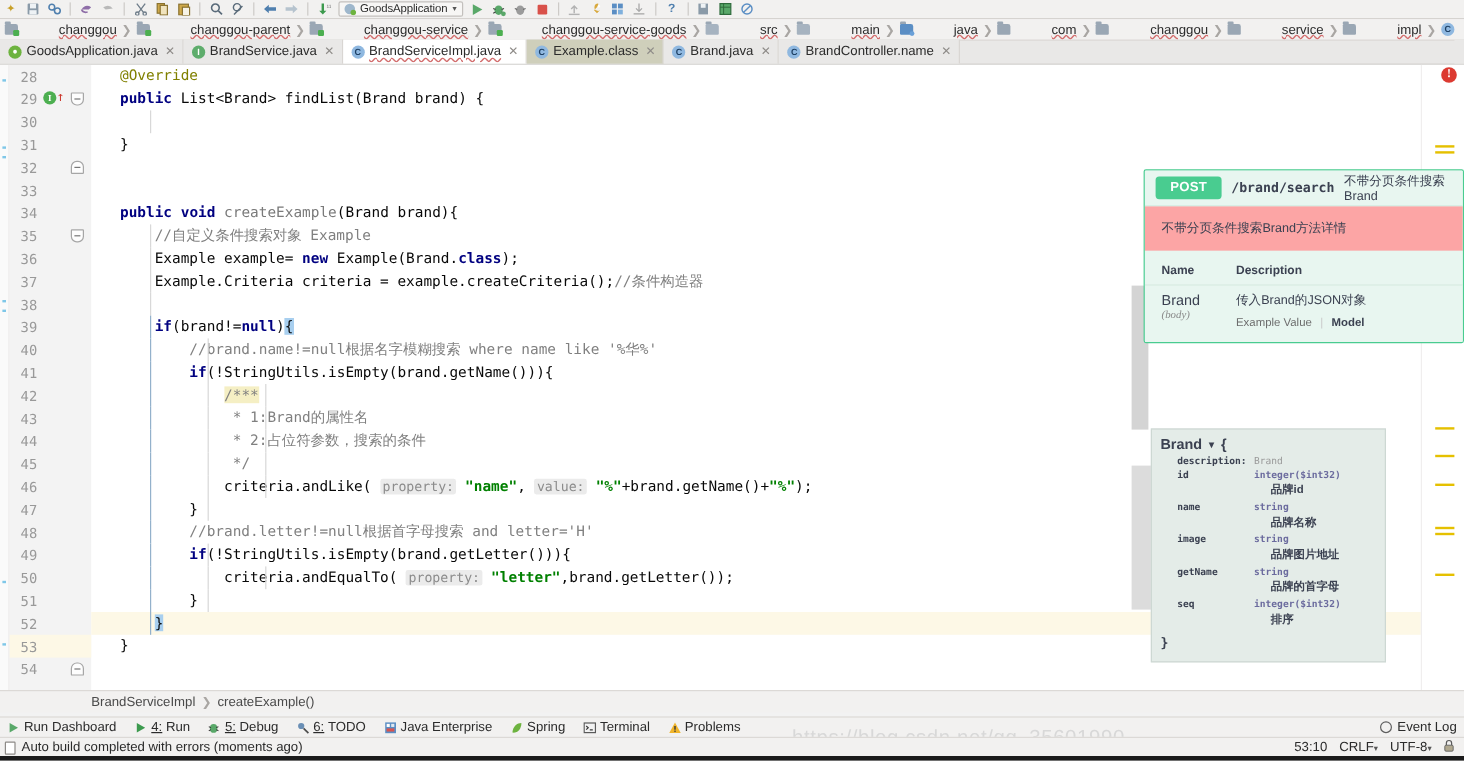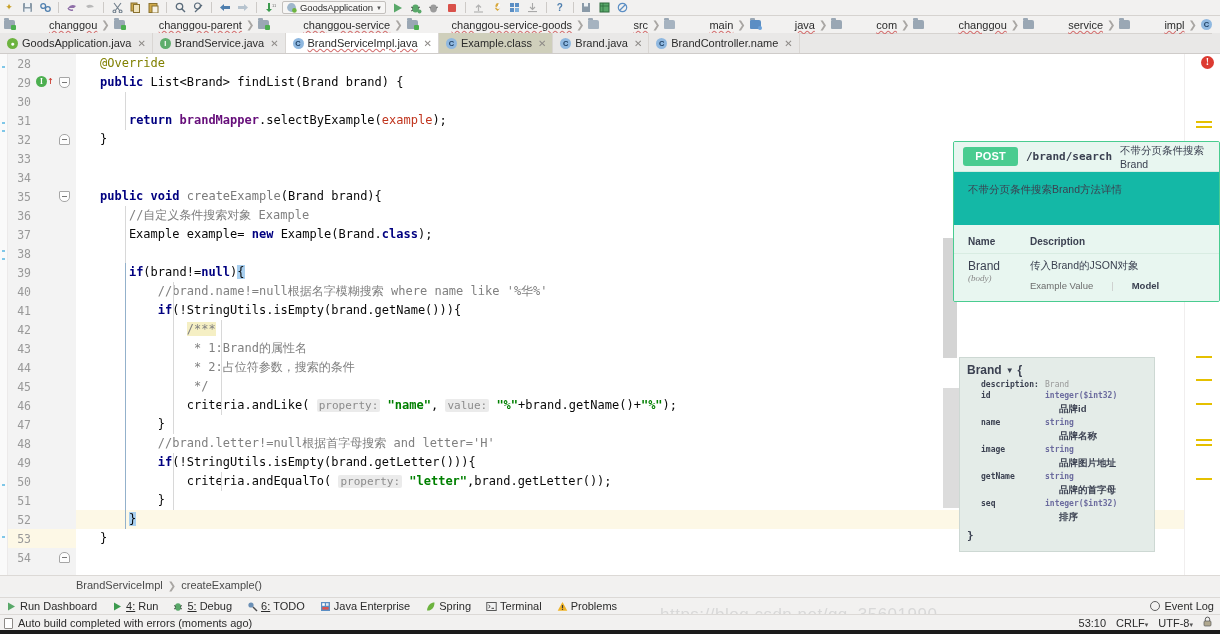--- a/index.html
+++ b/index.html
@@ -240,38 +240,38 @@
   .sw-verb {
     background: #49cc90; color: #fff; font-size: 11px; font-weight: bold;
     width: 55px; height: 19px; border-radius: 3px; text-align: center; line-height: 19px;
     letter-spacing: .2px; flex: 0 0 auto;
   }
   .sw-path {
     font-family: "DejaVu Sans Mono", monospace; font-size: 11px; color: #3b4151; font-weight: bold;
   }
   .sw-summary { font-size: 10.5px; color: #3b4151; }
   .sw-desc {
-    padding: 11px 14px 28px 14px; font-size: 10.5px; color: #3b4151;
-    background: #14b8a6;
+    padding: 11px 14px 12px 14px; font-size: 10.5px; color: #3b4151;
+    background: #fca5a5;
   }
   .sw-params-title {
     background: #fff; padding: 8px 14px; font-size: 11.5px; font-weight: bold; color: #3b4151;
     border-top: 1px solid #e4f2ea;
   }
   .sw-thead {
     background: #e8f6f0; display: flex; padding: 11px 14px 6px 14px;
     font-size: 10px; font-weight: bold; color: #3b4151;
   }
   .sw-th-name { width: 62px; }
   .sw-tbody { background: #e8f6f0; display: flex; padding: 5px 14px 10px 14px; border-top: 1px solid #d8ece2;}
   .sw-td-name { width: 62px; }
   .sw-pname { font-size: 12px; color: #3b4151; }
   .sw-pin { font-size: 9px; color: #888; font-style: italic; font-family: "Liberation Serif", serif; }
   .sw-pdesc { font-size: 10.5px; color: #3b4151; margin-bottom: 7px; }
-  .sw-tabs { font-size: 9.5px; color: #6d6d6d; display: flex; gap: 18px; align-items: flex-start; }
+  .sw-tabs { font-size: 9.5px; color: #6d6d6d; display: flex; gap: 7px; align-items: flex-start; }
   .sw-tab-active { color: #3b4151; font-weight: bold; }
   .sw-tab-div { color: #c9c9c9; }
 
   .sw-model {
     position: absolute; left: 16px; top: 222px; width: 196px;
     background: #e4ece8; border: 1px solid #cdd8d3;
     padding: 5px 7px 9px 7px;
     font-family: "DejaVu Sans Mono", monospace;
   }
   .sw-model-head {
@@ -684,27 +684,27 @@
           <span class="g-icons">
             <span class="fold end"></span>
           </span>
         </div>
     </div>
 
     <div class="code-area">
       <div class="cline"><span class="ann">@Override</span></div>
       <div class="cline"><span class="kw">public</span> List&lt;Brand&gt; findList(Brand brand) {</div>
       <div class="cline"><span class="indent-guide" style="left:49px;"></span></div>
-      <div class="cline"><span class="indent-guide" style="left:49px;"></span>    <span class="kw">return</span> <span class="fld">brandMapper</span>.selectByExample(<span class="par">example</span>);</div>
       <div class="cline">}</div>
       <div class="cline"></div>
       <div class="cline"></div>
       <div class="cline"><span class="kw">public</span> <span class="kw">void</span> <span class="mth">createExample</span>(Brand brand){</div>
       <div class="cline"><span class="indent-guide" style="left:49px;"></span>    <span class="cmt">//自定义条件搜索对象 Example</span></div>
       <div class="cline"><span class="indent-guide" style="left:49px;"></span>    Example example= <span class="kw">new</span> Example(Brand.<span class="kw">class</span>);</div>
+      <div class="cline"><span class="indent-guide" style="left:49px;"></span>    Example.Criteria criteria = example.createCriteria();<span class="cmt">//条件构造器</span></div>
       <div class="cline"><span class="indent-guide" style="left:49px;"></span></div>
       <div class="cline"><span class="indent-guide ind-active" style="left:49px;"></span>    <span class="kw">if</span>(brand!=<span class="kw">null</span>)<span class="cursel">{</span></div>
       <div class="cline"><span class="indent-guide ind-active" style="left:49px;"></span><span class="indent-guide" style="left:97px;"></span>        <span class="cmt">//brand.name!=null根据名字模糊搜索 where name like '%华%'</span></div>
       <div class="cline"><span class="indent-guide ind-active" style="left:49px;"></span><span class="indent-guide" style="left:97px;"></span>        <span class="kw">if</span>(!StringUtils.isEmpty(brand.getName())){</div>
       <div class="cline"><span class="indent-guide ind-active" style="left:49px;"></span><span class="indent-guide" style="left:97px;"></span><span class="indent-guide" style="left:145px;"></span>            <span class="cmt cmt-hl">/***</span></div>
       <div class="cline"><span class="indent-guide ind-active" style="left:49px;"></span><span class="indent-guide" style="left:97px;"></span><span class="indent-guide" style="left:145px;"></span>             <span class="cmt">* 1:Brand的属性名</span></div>
       <div class="cline"><span class="indent-guide ind-active" style="left:49px;"></span><span class="indent-guide" style="left:97px;"></span><span class="indent-guide" style="left:145px;"></span>             <span class="cmt">* 2:占位符参数，搜索的条件</span></div>
       <div class="cline"><span class="indent-guide ind-active" style="left:49px;"></span><span class="indent-guide" style="left:97px;"></span><span class="indent-guide" style="left:145px;"></span>             <span class="cmt">*/</span></div>
       <div class="cline"><span class="indent-guide ind-active" style="left:49px;"></span><span class="indent-guide" style="left:97px;"></span><span class="indent-guide" style="left:145px;"></span>            criteria.andLike( <span class="hint">property:</span> <span class="str">"name"</span>, <span class="hint">value:</span> <span class="str">"%"</span>+brand.getName()+<span class="str">"%"</span>);</div>
       <div class="cline"><span class="indent-guide ind-active" style="left:49px;"></span><span class="indent-guide" style="left:97px;"></span>        }</div>

